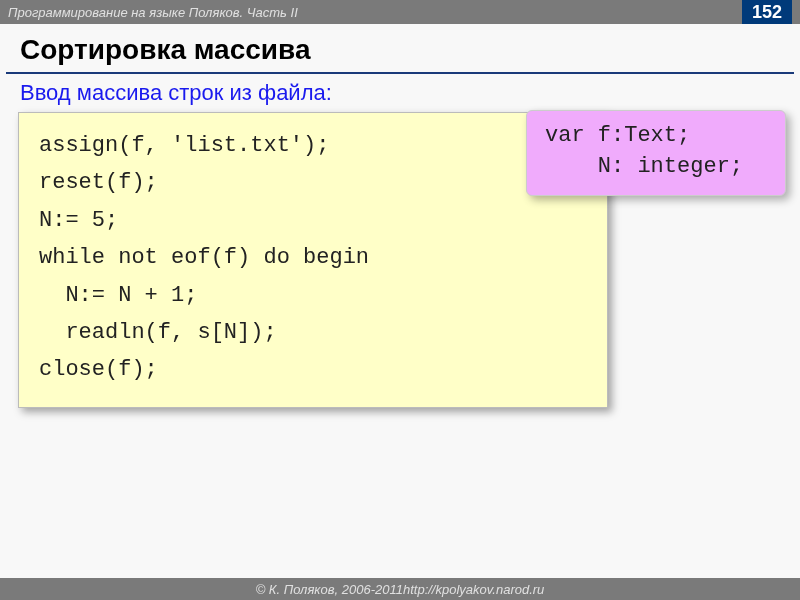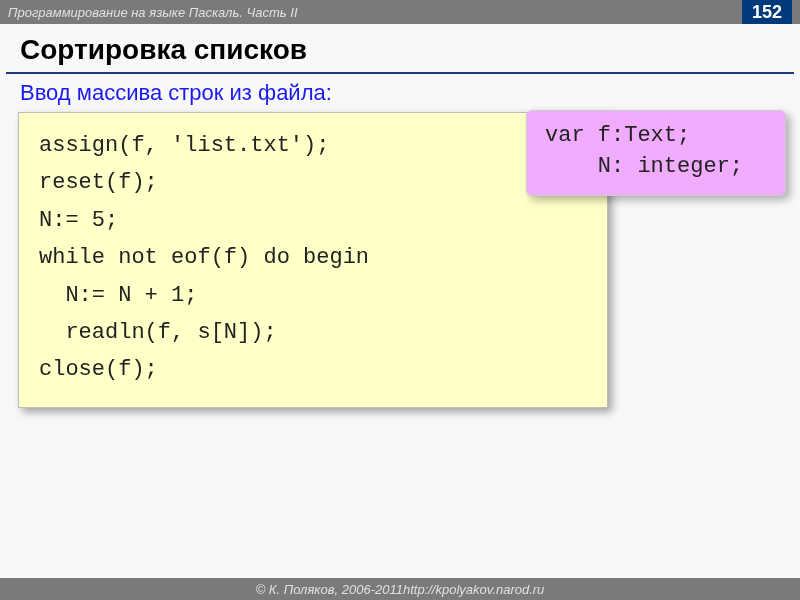--- a/index.html
+++ b/index.html
@@ -93,25 +93,25 @@
     padding: 0 10px;
     color: #e0e0e0;
     font-size: 13px;
     font-style: italic;
   }
 </style>
 </head>
 <body>
 
 <div class="header-bar">
-  <span>Программирование на языке Паскаль. Часть II</span>
+  <span>Программирование на языке Поляков. Часть II</span>
   <span class="page-number">152</span>
 </div>
 
-<div class="main-title">Сортировка списков</div>
+<div class="main-title">Сортировка массива</div>
 <div class="subtitle">Ввод массива строк из файла:</div>
 
 <div class="content-area">
   <div class="code-box">
     <div class="code-line">assign(f, 'list.txt');</div>
     <div class="code-line">reset(f);</div>
     <div class="code-line">N:= 5;</div>
     <div class="code-line">while not eof(f) do begin</div>
     <div class="code-line">  N:= N + 1;</div>
     <div class="code-line">  readln(f, s[N]);</div>

